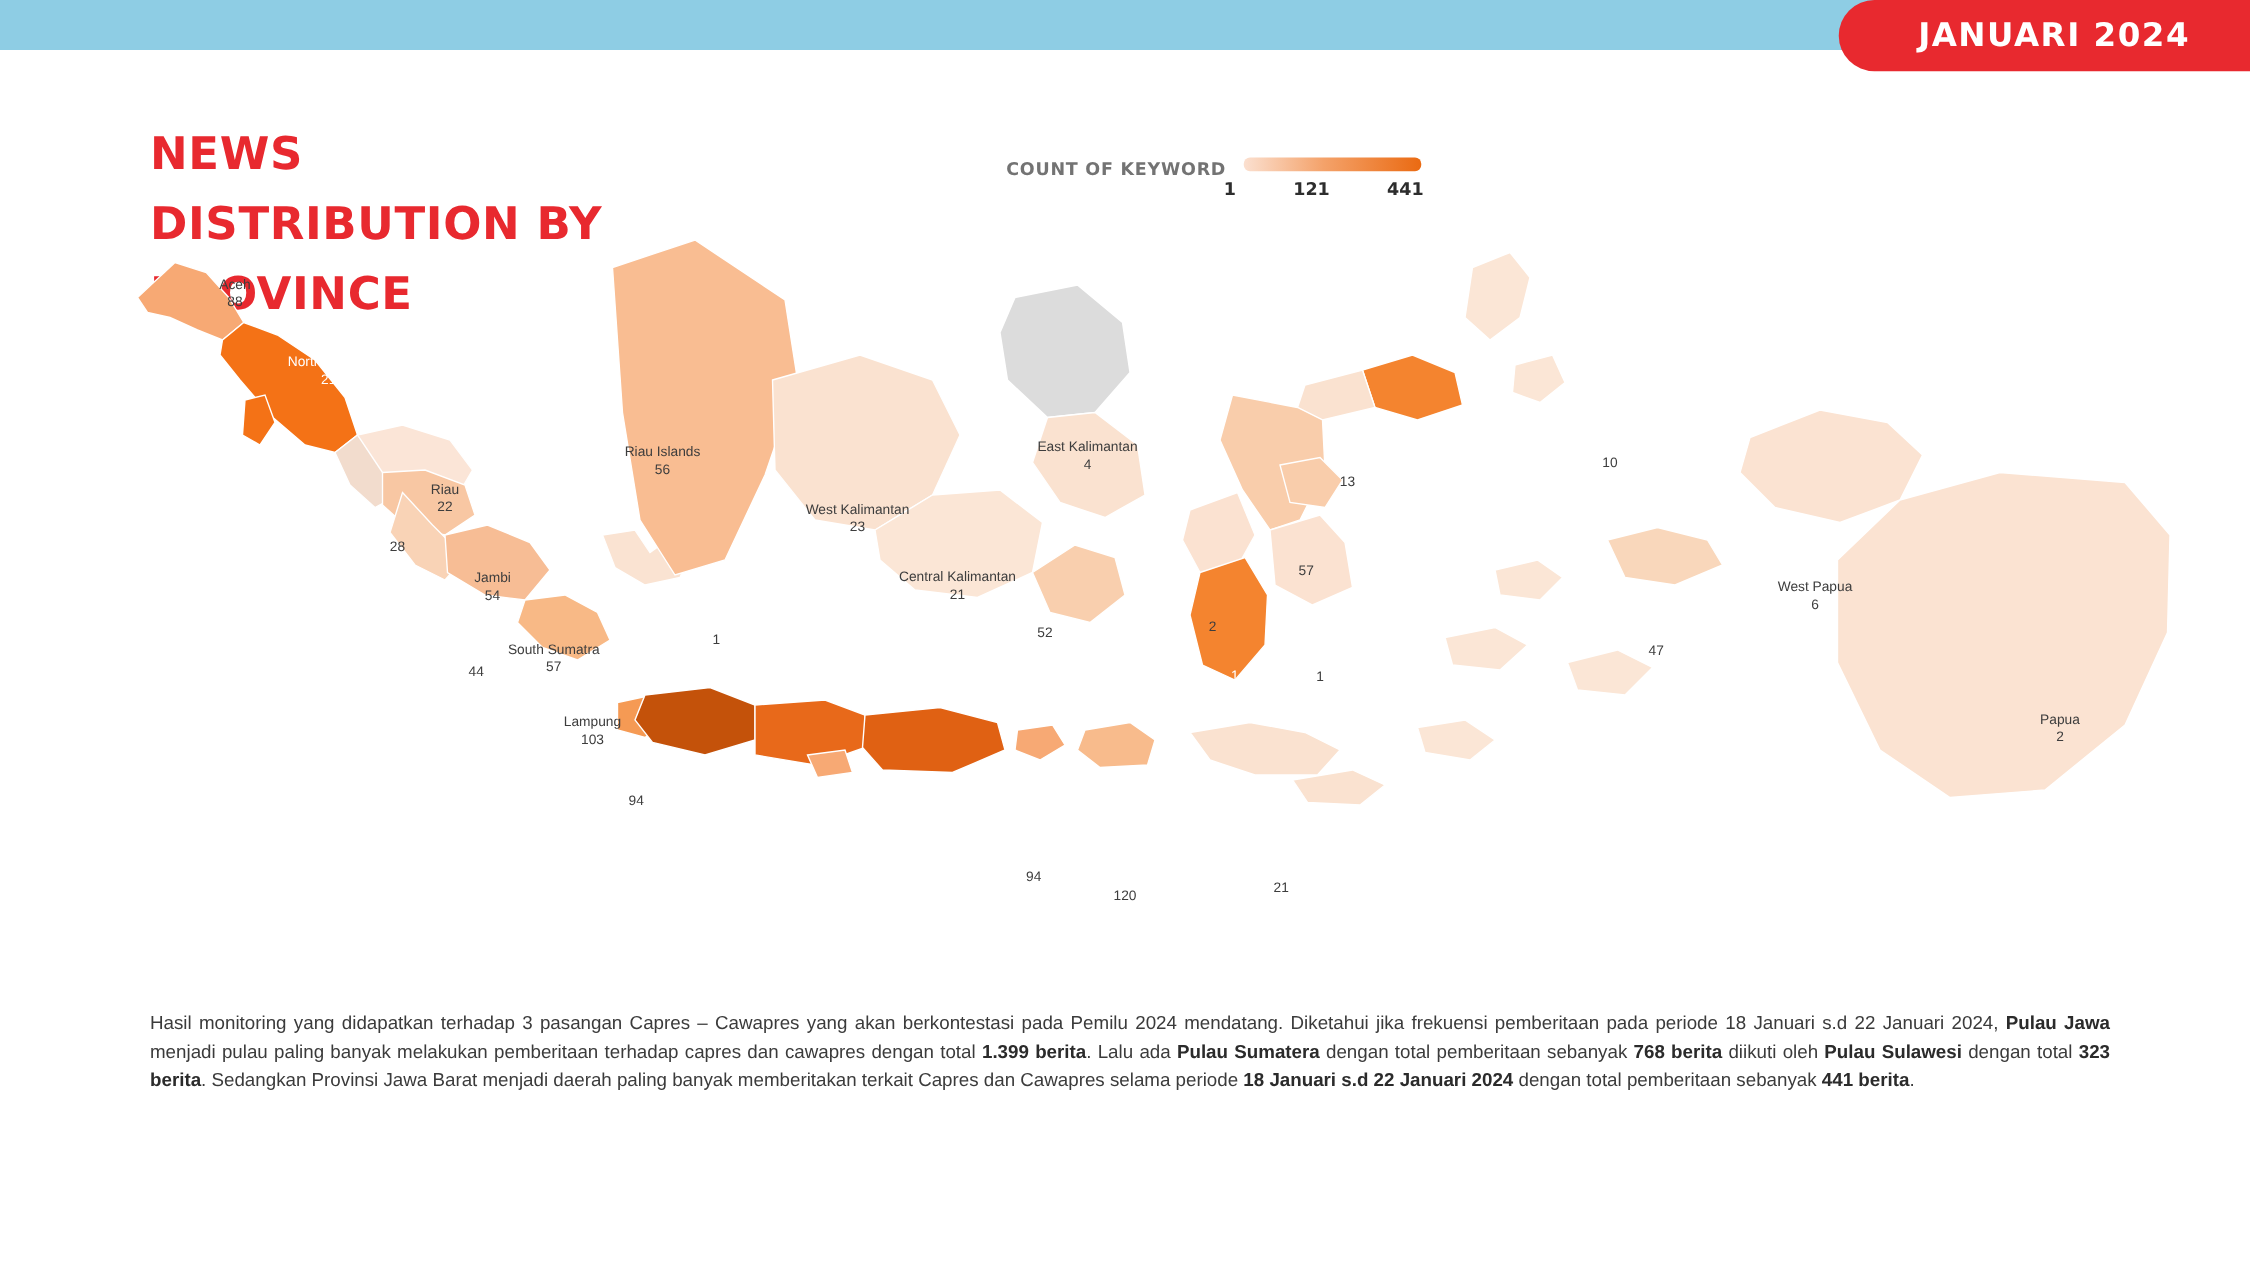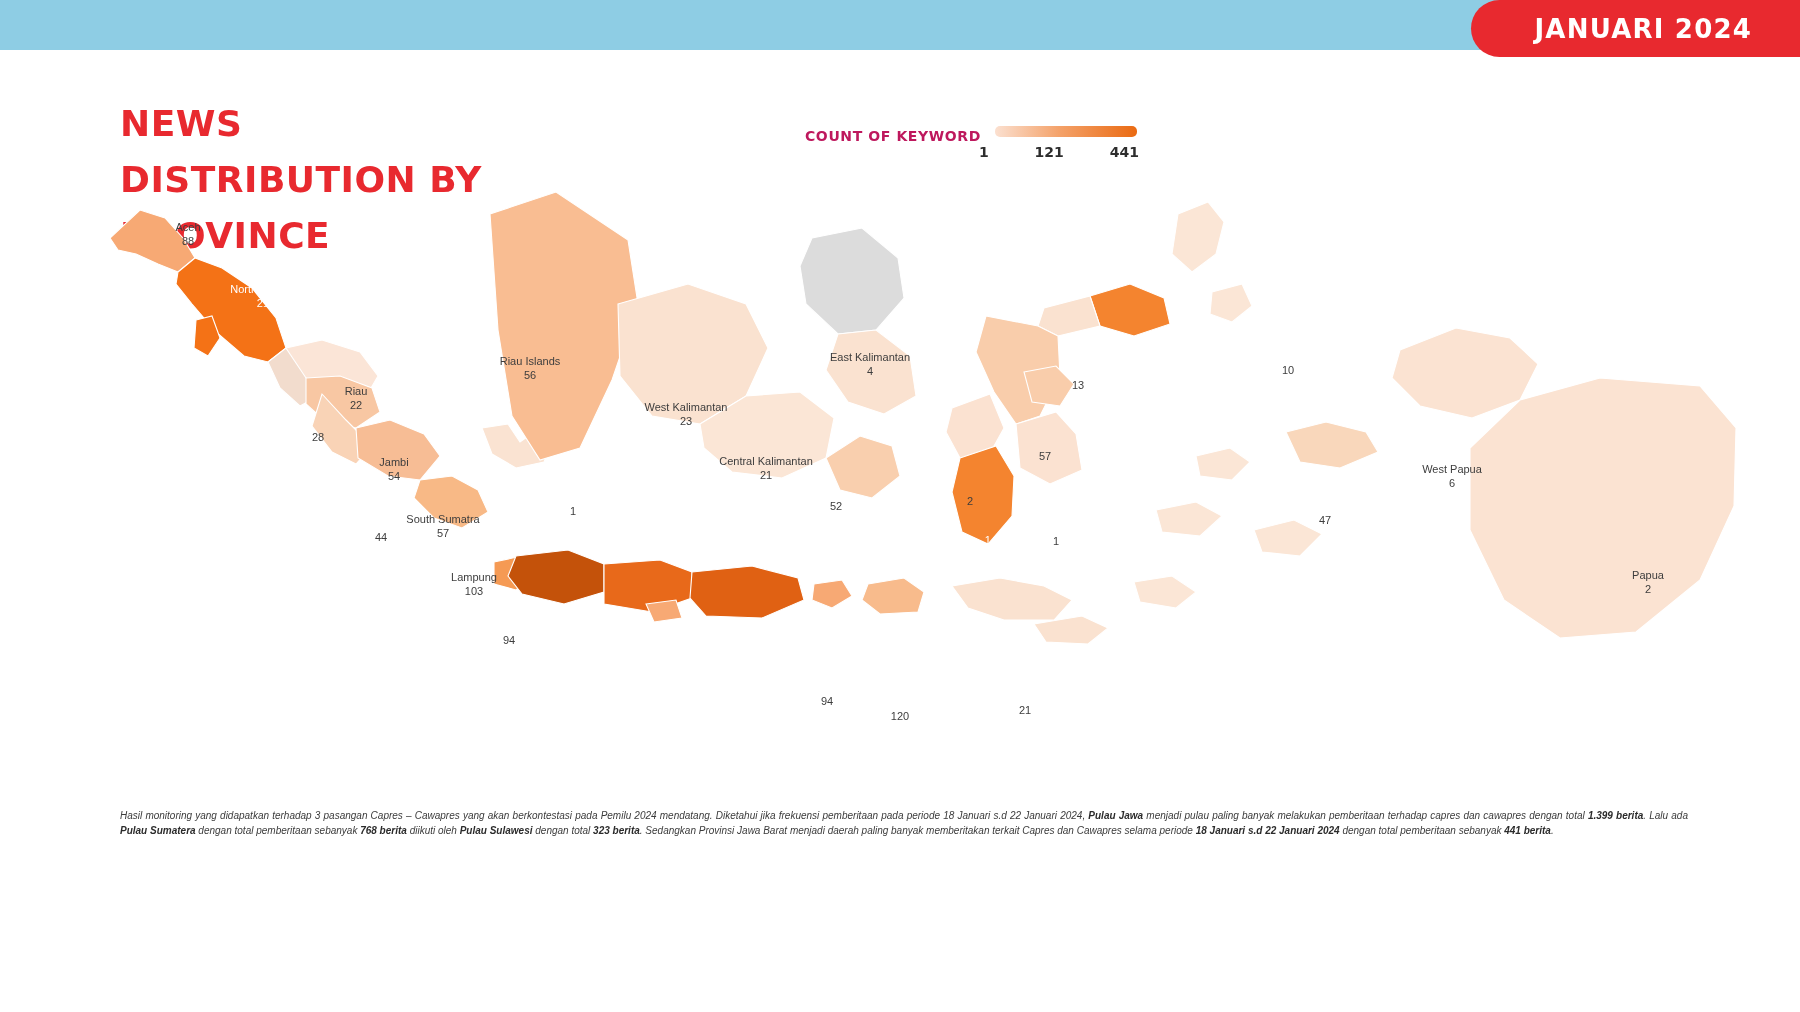--- a/index.html
+++ b/index.html
@@ -10,21 +10,21 @@
     background: #ffffff;
     font-family: "Liberation Sans", sans-serif;
     overflow: hidden;
     position: relative;
   }
 
   
   .topbar {
     position: absolute;
     left: 0; top: 0;
-    width: 1800px; height: 50px;
+    width: 1800px; height: 40px;
     background: #8ecde4;
   }
   .date-pill {
     position: absolute;
     right: 0; top: 0;
     height: 57px;
     min-width: 300px;
     background: #e8292f;
     border-radius: 40px 0 0 40px;
     display: flex;
@@ -59,21 +59,21 @@
     position: absolute;
     left: 805px; top: 126px;
     display: flex;
     align-items: flex-start;
   }
   .legend-title {
     font-family: "DejaVu Sans", sans-serif;
     font-weight: bold;
     font-size: 14px;
     letter-spacing: 0.6px;
-    color: #be185d;
+    color: #737373;
     text-transform: uppercase;
     margin-right: 14px;
     padding-top: 2px;
   }
   .legend-scale { position: relative; }
   .legend-bar {
     width: 142px; height: 11px;
     border-radius: 5px;
     background: linear-gradient(to right, #fbe0d0 0%, #f4a26a 45%, #ea6a12 100%);
   }
@@ -109,25 +109,24 @@
   .lbl.name { font-size: 11px; }
   .lbl.val  { font-size: 11px; }
   .lbl.light { fill: #ffffff; }
   .lbl.dark  { fill: #3d3d3d; }
 
   
   .caption {
     position: absolute;
     left: 120px; top: 808px;
     width: 1568px;
-    font-size: 10px;
+    font-size: 15px;
     line-height: 1.53;
     color: #3b3b3b;
     text-align: justify;
-    font-style: italic;
   }
   .caption b { font-weight: bold; color: #2b2b2b; }
 </style>
 </head>
 <body>
 
 <div class="topbar">
   <div class="date-pill">
     <span>JANUARI 2024</span>
   </div>

